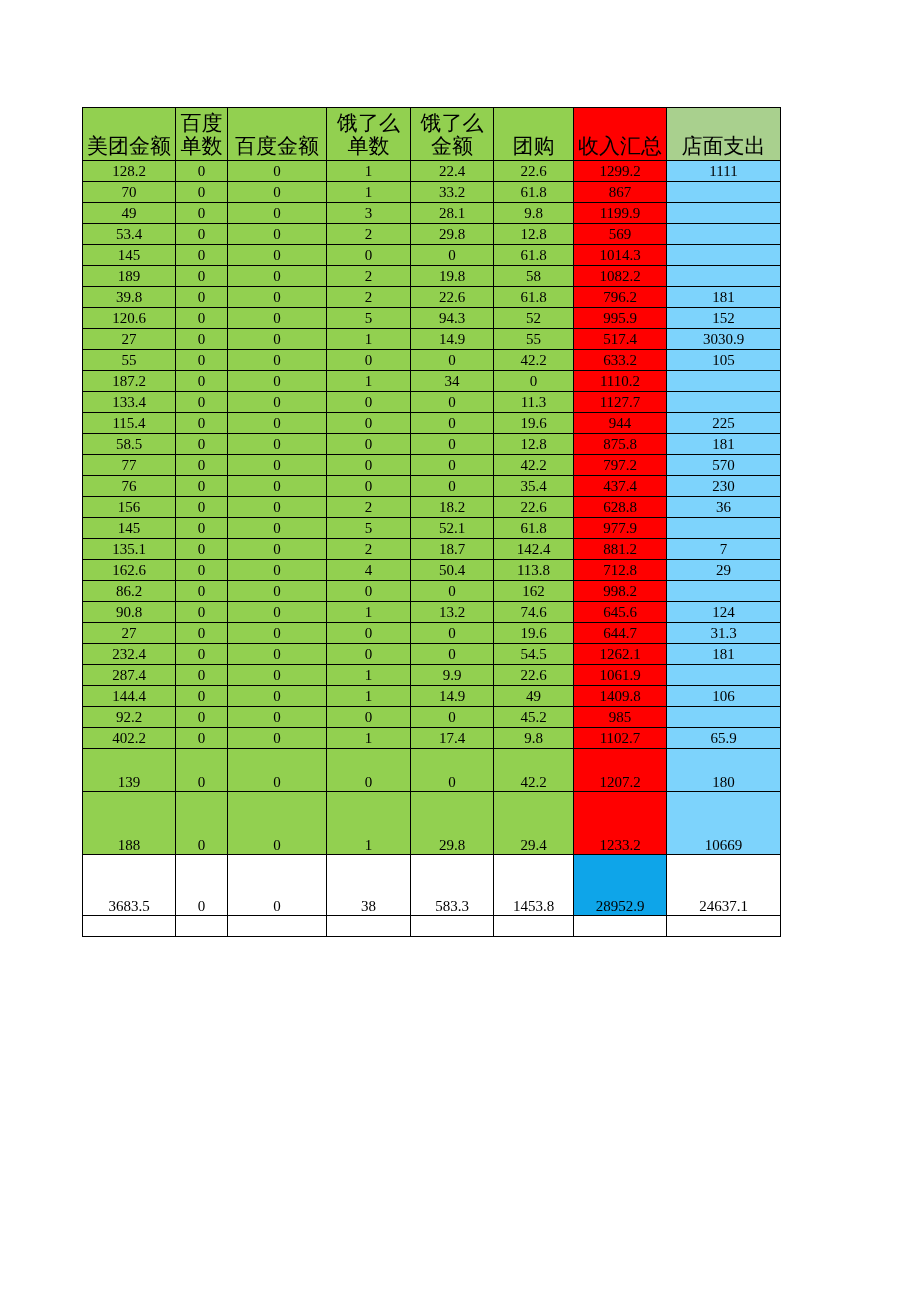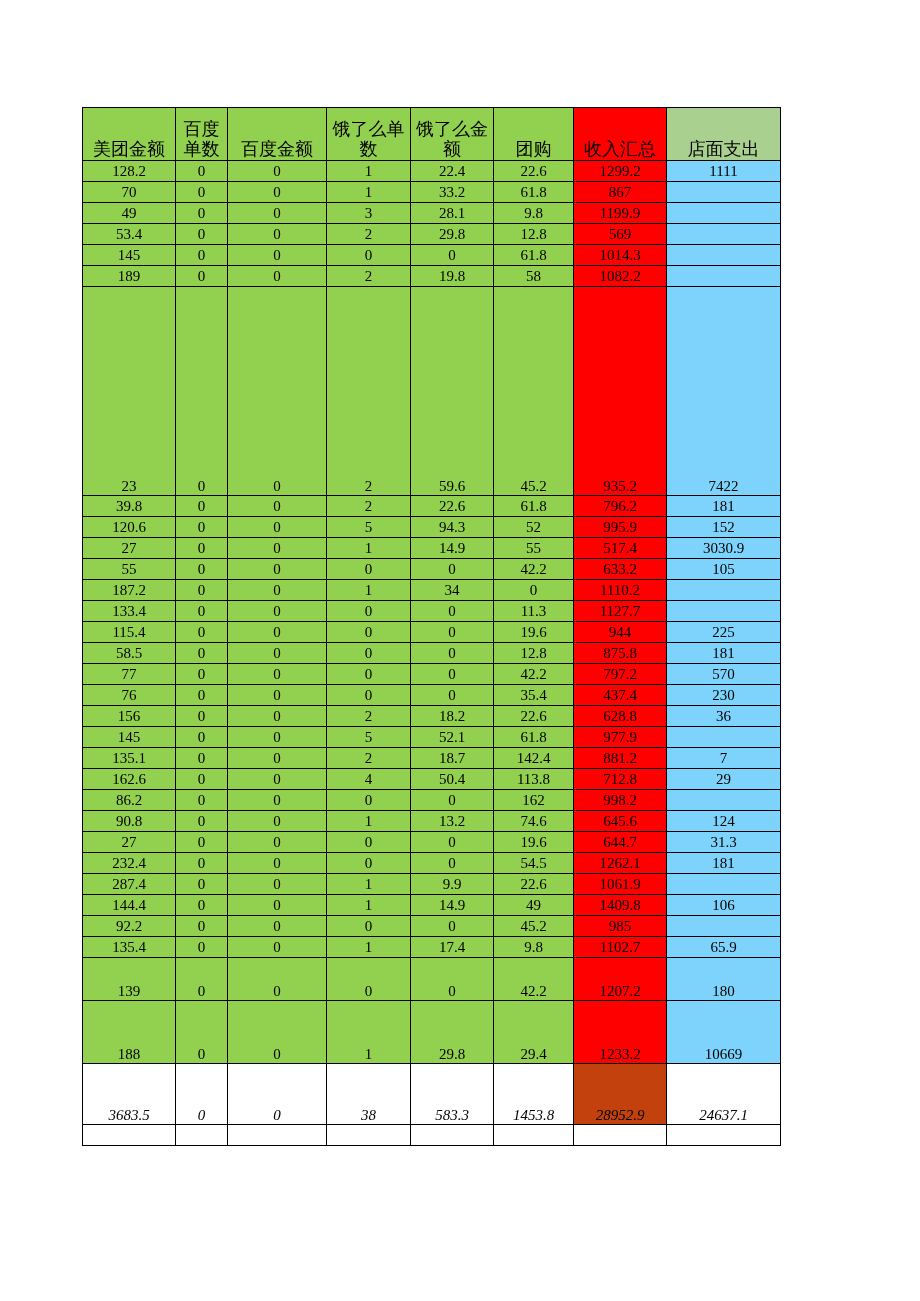--- a/index.html
+++ b/index.html
@@ -43,40 +43,40 @@
     color: #000000;
     overflow: hidden;
     white-space: normal;
     word-break: break-all;
   }
 
   
   #ledger-table thead th {
     height: 51px;
     vertical-align: bottom;
-    font-size: 18px;
+    font-size: 21px;
     padding-bottom: 1px;
   }
   th.hd-green   { background: #92d050; }
   th.hd-red     { background: #ff0000; }
   th.hd-ltgreen { background: #a9d08e; margin-left: 16px; }
 
   
   td.v-green   { background: #92d050; }
   td.v-red     { background: #ff0000; }
   td.v-ltgreen { background: #7dd3fc; }
   td.v-white   { background: #ffffff; }
-  td.v-yellow  { background: #c2410c; }
+  td.v-yellow  { background: #0ea5e9; }
 
   tr.r-normal td { height: 20px; vertical-align: middle; }
   tr.r-tall td   { vertical-align: bottom; padding-bottom: 1px; }
   tr.r-tall.h-gap td   { height: 208px; }
   tr.r-tall.h-med td   { height: 42px; }
   tr.r-tall.h-big td   { height: 62px; }
-  tr.r-tall.h-sum td   { height: 60px; font-style: italic; }
+  tr.r-tall.h-sum td   { height: 60px; }
   tr.r-blank td        { height: 20px; }
 </style>
 </head>
 <body>
 
 <div id="sheet-root">
 
 <table id="ledger-table">
   <colgroup>
     <col class="c0">
@@ -154,30 +154,20 @@
         <tr class="r-normal">
           <td class="v-green">189</td>
           <td class="v-green">0</td>
           <td class="v-green">0</td>
           <td class="v-green">2</td>
           <td class="v-green">19.8</td>
           <td class="v-green">58</td>
           <td class="v-red">1082.2</td>
           <td class="v-ltgreen"></td>
         </tr>
-        <tr class="r-tall h-gap">
-          <td class="v-green">23</td>
-          <td class="v-green">0</td>
-          <td class="v-green">0</td>
-          <td class="v-green">2</td>
-          <td class="v-green">59.6</td>
-          <td class="v-green">45.2</td>
-          <td class="v-red">935.2</td>
-          <td class="v-ltgreen">7422</td>
-        </tr>
         <tr class="r-normal">
           <td class="v-green">39.8</td>
           <td class="v-green">0</td>
           <td class="v-green">0</td>
           <td class="v-green">2</td>
           <td class="v-green">22.6</td>
           <td class="v-green">61.8</td>
           <td class="v-red">796.2</td>
           <td class="v-ltgreen">181</td>
         </tr>
@@ -375,21 +365,21 @@
           <td class="v-green">92.2</td>
           <td class="v-green">0</td>
           <td class="v-green">0</td>
           <td class="v-green">0</td>
           <td class="v-green">0</td>
           <td class="v-green">45.2</td>
           <td class="v-red">985</td>
           <td class="v-ltgreen"></td>
         </tr>
         <tr class="r-normal">
-          <td class="v-green">135.4</td>
+          <td class="v-green">402.2</td>
           <td class="v-green">0</td>
           <td class="v-green">0</td>
           <td class="v-green">1</td>
           <td class="v-green">17.4</td>
           <td class="v-green">9.8</td>
           <td class="v-red">1102.7</td>
           <td class="v-ltgreen">65.9</td>
         </tr>
         <tr class="r-tall h-med">
           <td class="v-green">139</td>

